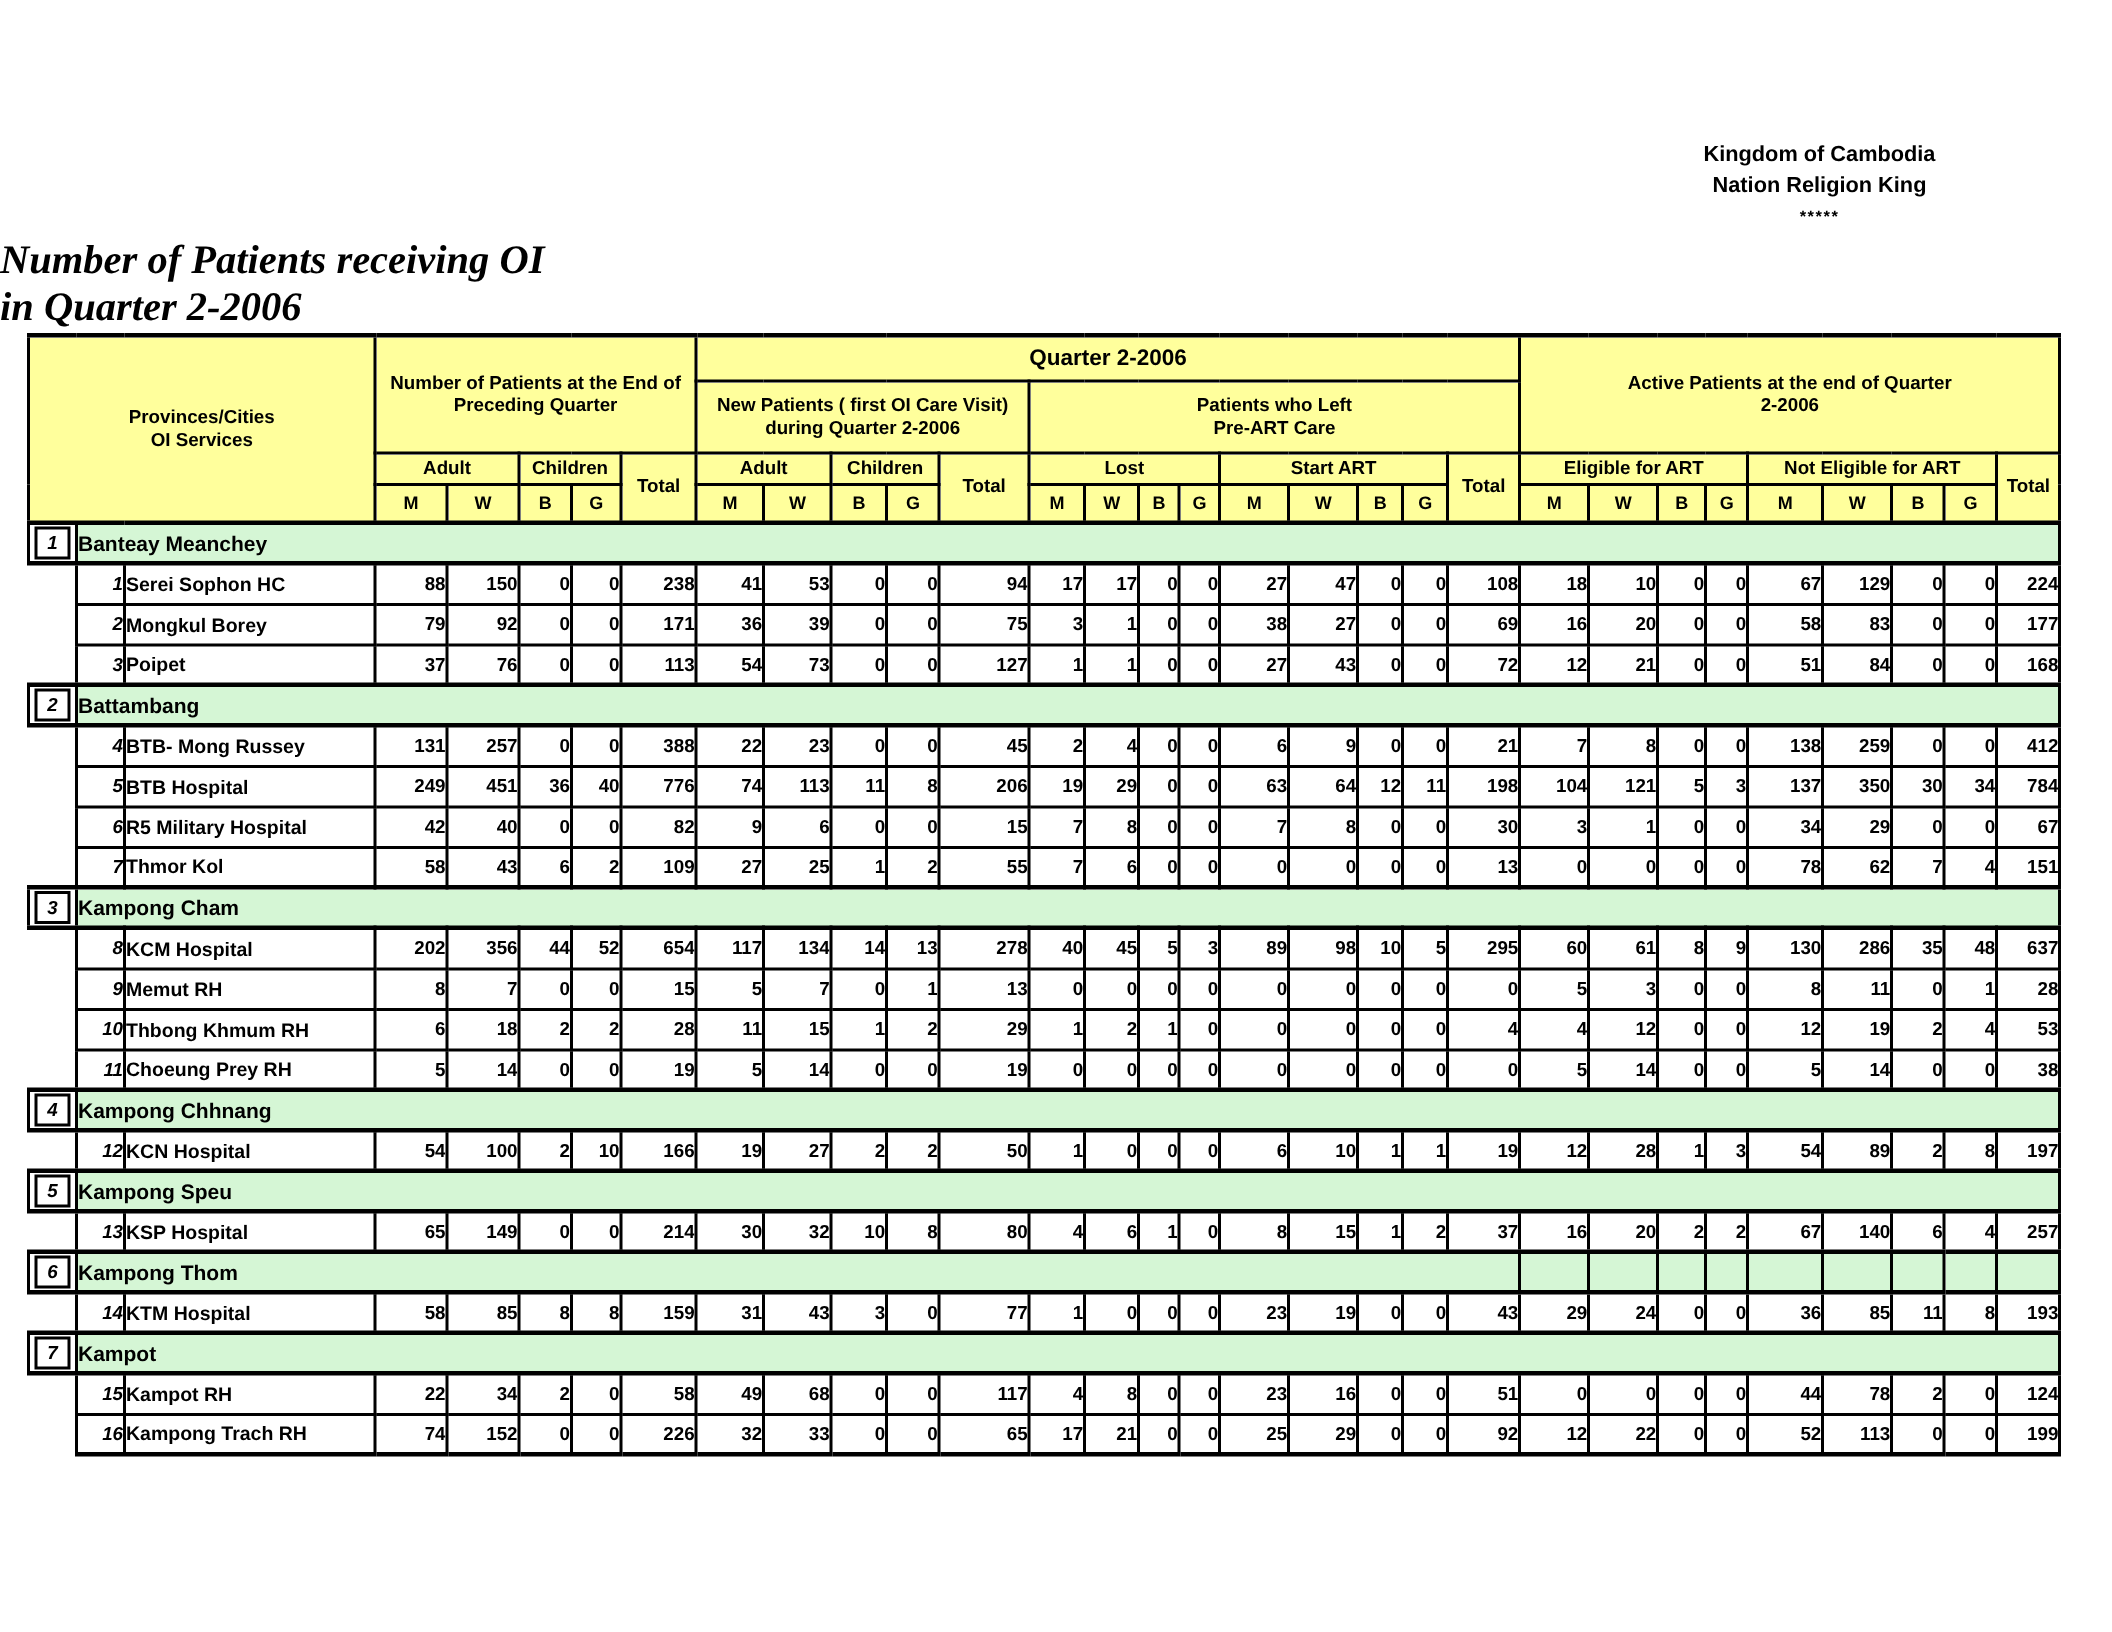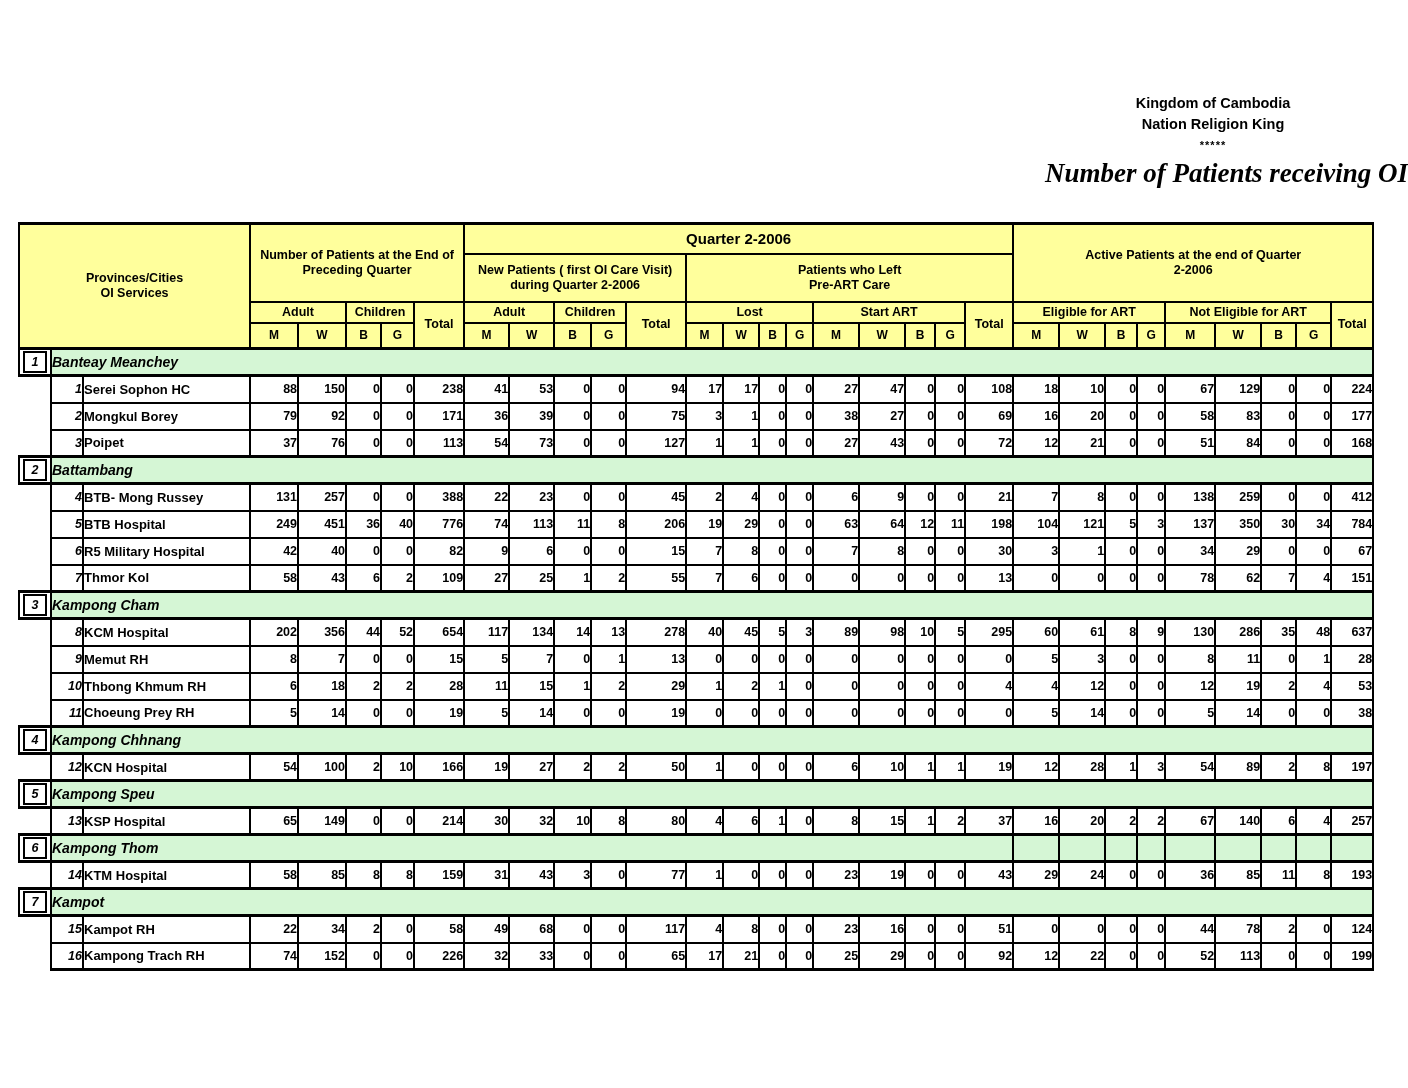--- a/index.html
+++ b/index.html
@@ -11,21 +11,21 @@
   .org-block {
     position:absolute; left:42px; top:113px; width:240px;
     text-align:center; font-weight:bold; font-size:14.5px; line-height:23px;
   }
   .kingdom-block {
     position:absolute; right:70px; top:93px; width:250px;
     text-align:center; font-weight:bold; font-size:14.5px; line-height:21px;
   }
   .kingdom-block .stars { font-size:11px; letter-spacing:1px; }
   .main-title {
-    position:absolute; left:0; right:0; top:158px; text-align:right;
+    position:absolute; left:0; right:0; top:158px; text-align:left;
     font-family:"Liberation Serif", serif; font-style:italic; font-weight:bold;
     font-size:27px; line-height:31px;
   }
   table.oi {
     border-collapse:collapse; table-layout:fixed;
     width:1354px; margin-left:18px;
   }
   table.oi td { padding:0; overflow:hidden; vertical-align:middle; }
   
   .hc {
@@ -39,21 +39,21 @@
   tr.h1 { height:30px; } tr.h2 { height:48px; } tr.h3 { height:21px; } tr.h4 { height:26px; }
   
   tbody tr { height:27px; }
   .pnum-cell { border:2px solid #000; background:#fff; }
   .pbox {
     border:2px solid #000; margin:1px 3px; height:18px; line-height:18px;
     text-align:center; font-weight:bold; font-style:italic; font-size:12.5px;
   }
   .pname {
     background:#d5f6d5; border:2px solid #000; border-top-width:3px; border-bottom-width:3px;
-    font-weight:bold; font-style:italic; font-size:14px; padding-left:8px; text-align:left;
+    font-weight:bold; font-size:14px; padding-left:8px; text-align:left;
     white-space:nowrap;
   }
   .pcell { background:#d5f6d5; border:2px solid #000; border-top-width:3px; border-bottom-width:3px; }
   .province-row .pnum-cell { border-top-width:3px; border-bottom-width:3px; }
   .blank { border:none; background:#fff; }
   .fnum {
     border:2px solid #000; font-style:italic; font-weight:bold; font-size:12.5px;
     text-align:right; padding-right:4px;
   }
   .fname {
@@ -70,20 +70,21 @@
 <body>
 
 <div class="top-area">
   <div class="kingdom-block">
     <div>Kingdom of Cambodia</div>
     <div>Nation Religion King</div>
     <div class="stars">*****</div>
   </div>
   <div class="main-title">
     <div>Number of Patients receiving OI</div>
+    <div>in Quarter 2-2006</div>
   </div>
 </div>
 
 <table class="oi">
   <colgroup>
     <col style="width:32px">
       <col style="width:32px">
       <col style="width:167px">
     <col style="width:48px">
       <col style="width:48px">

